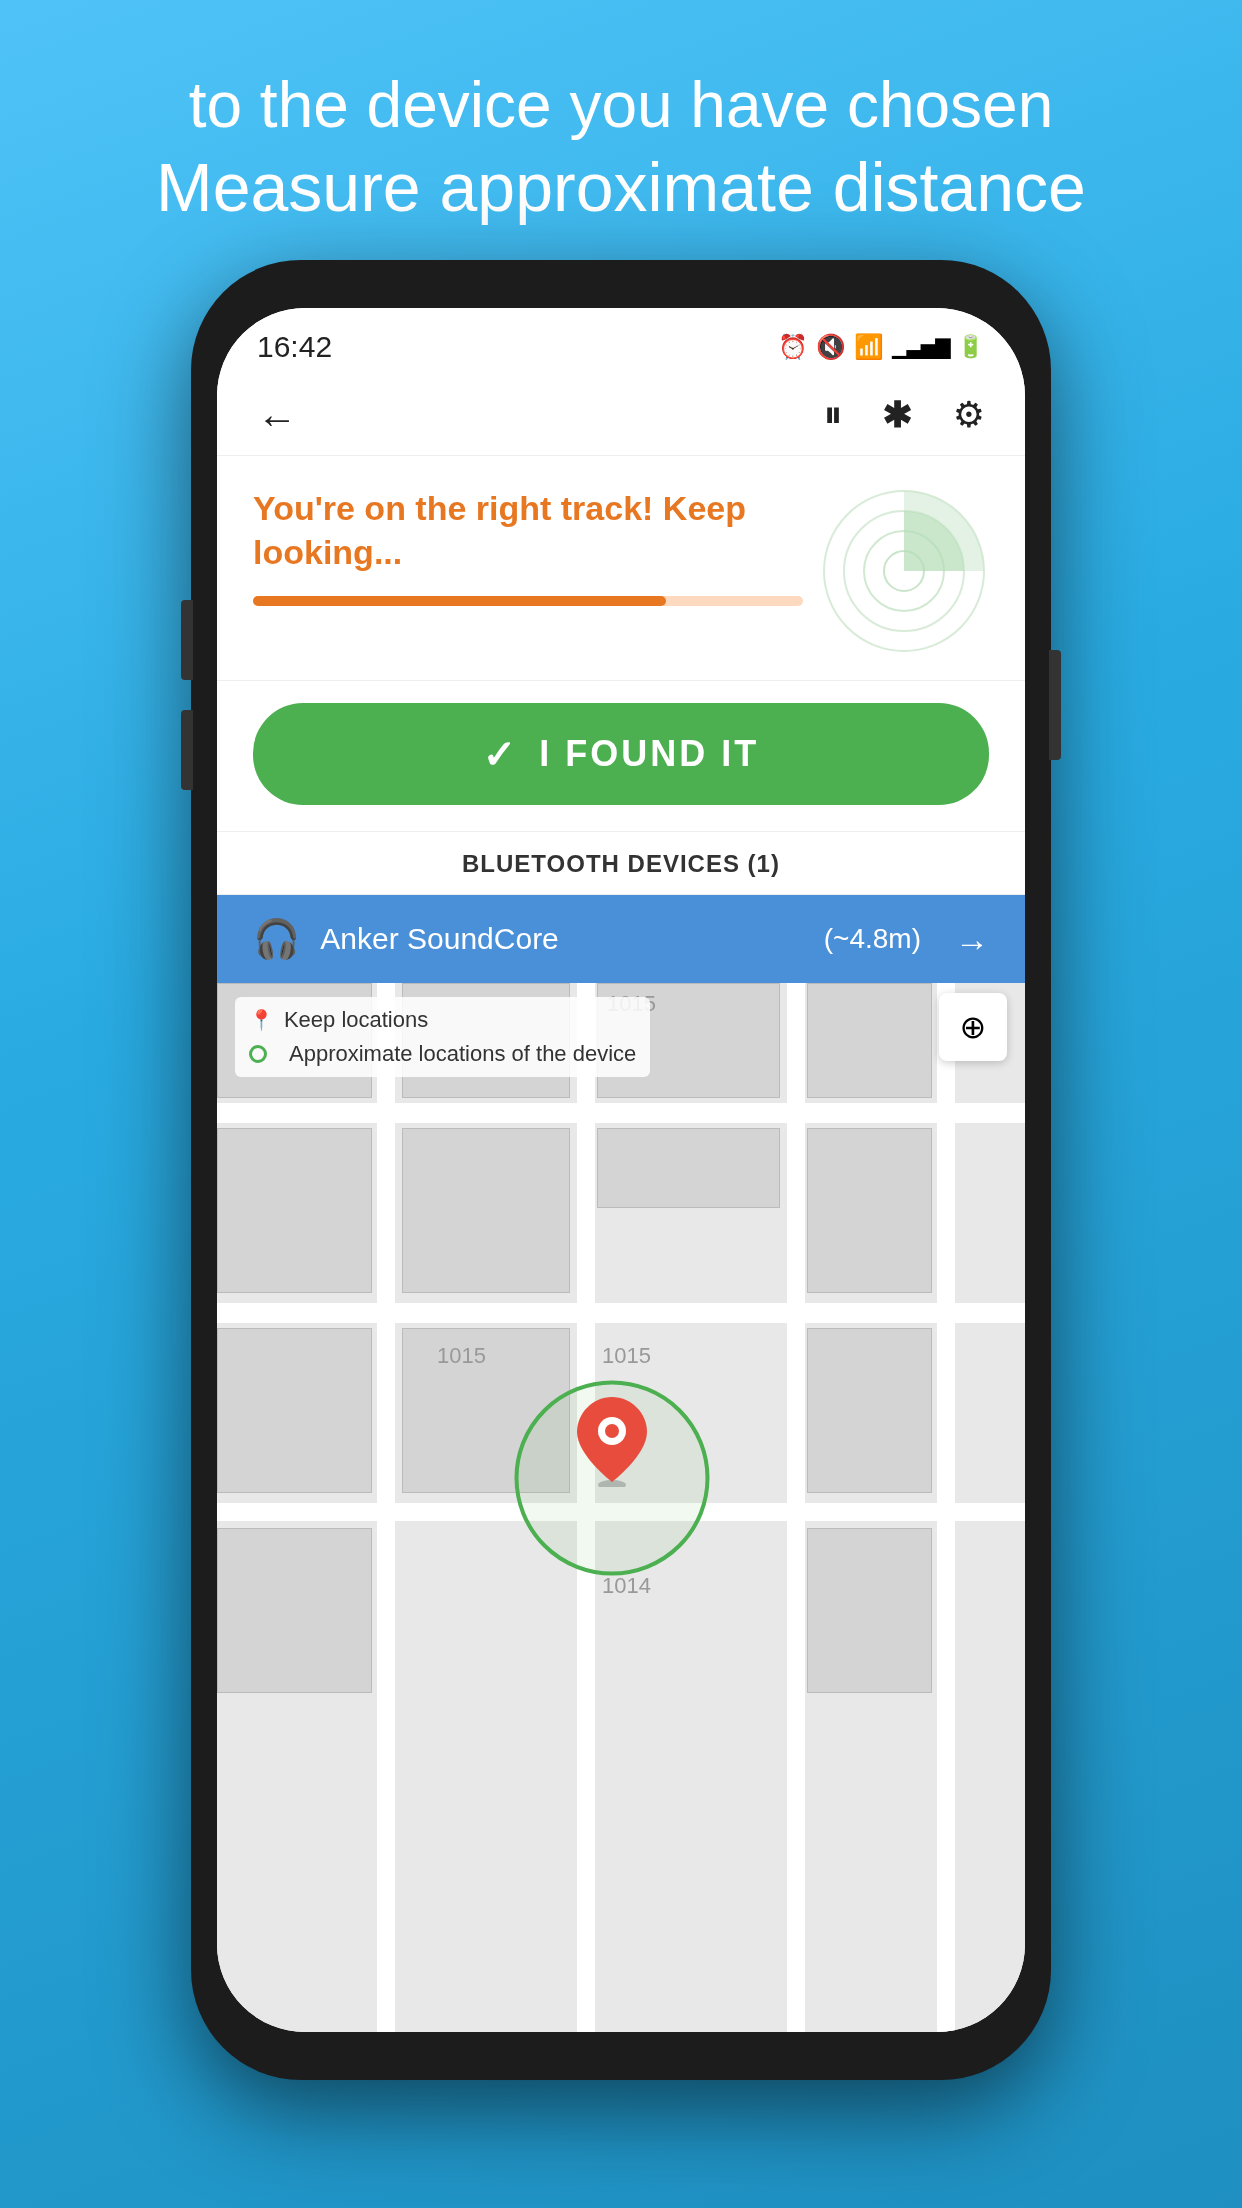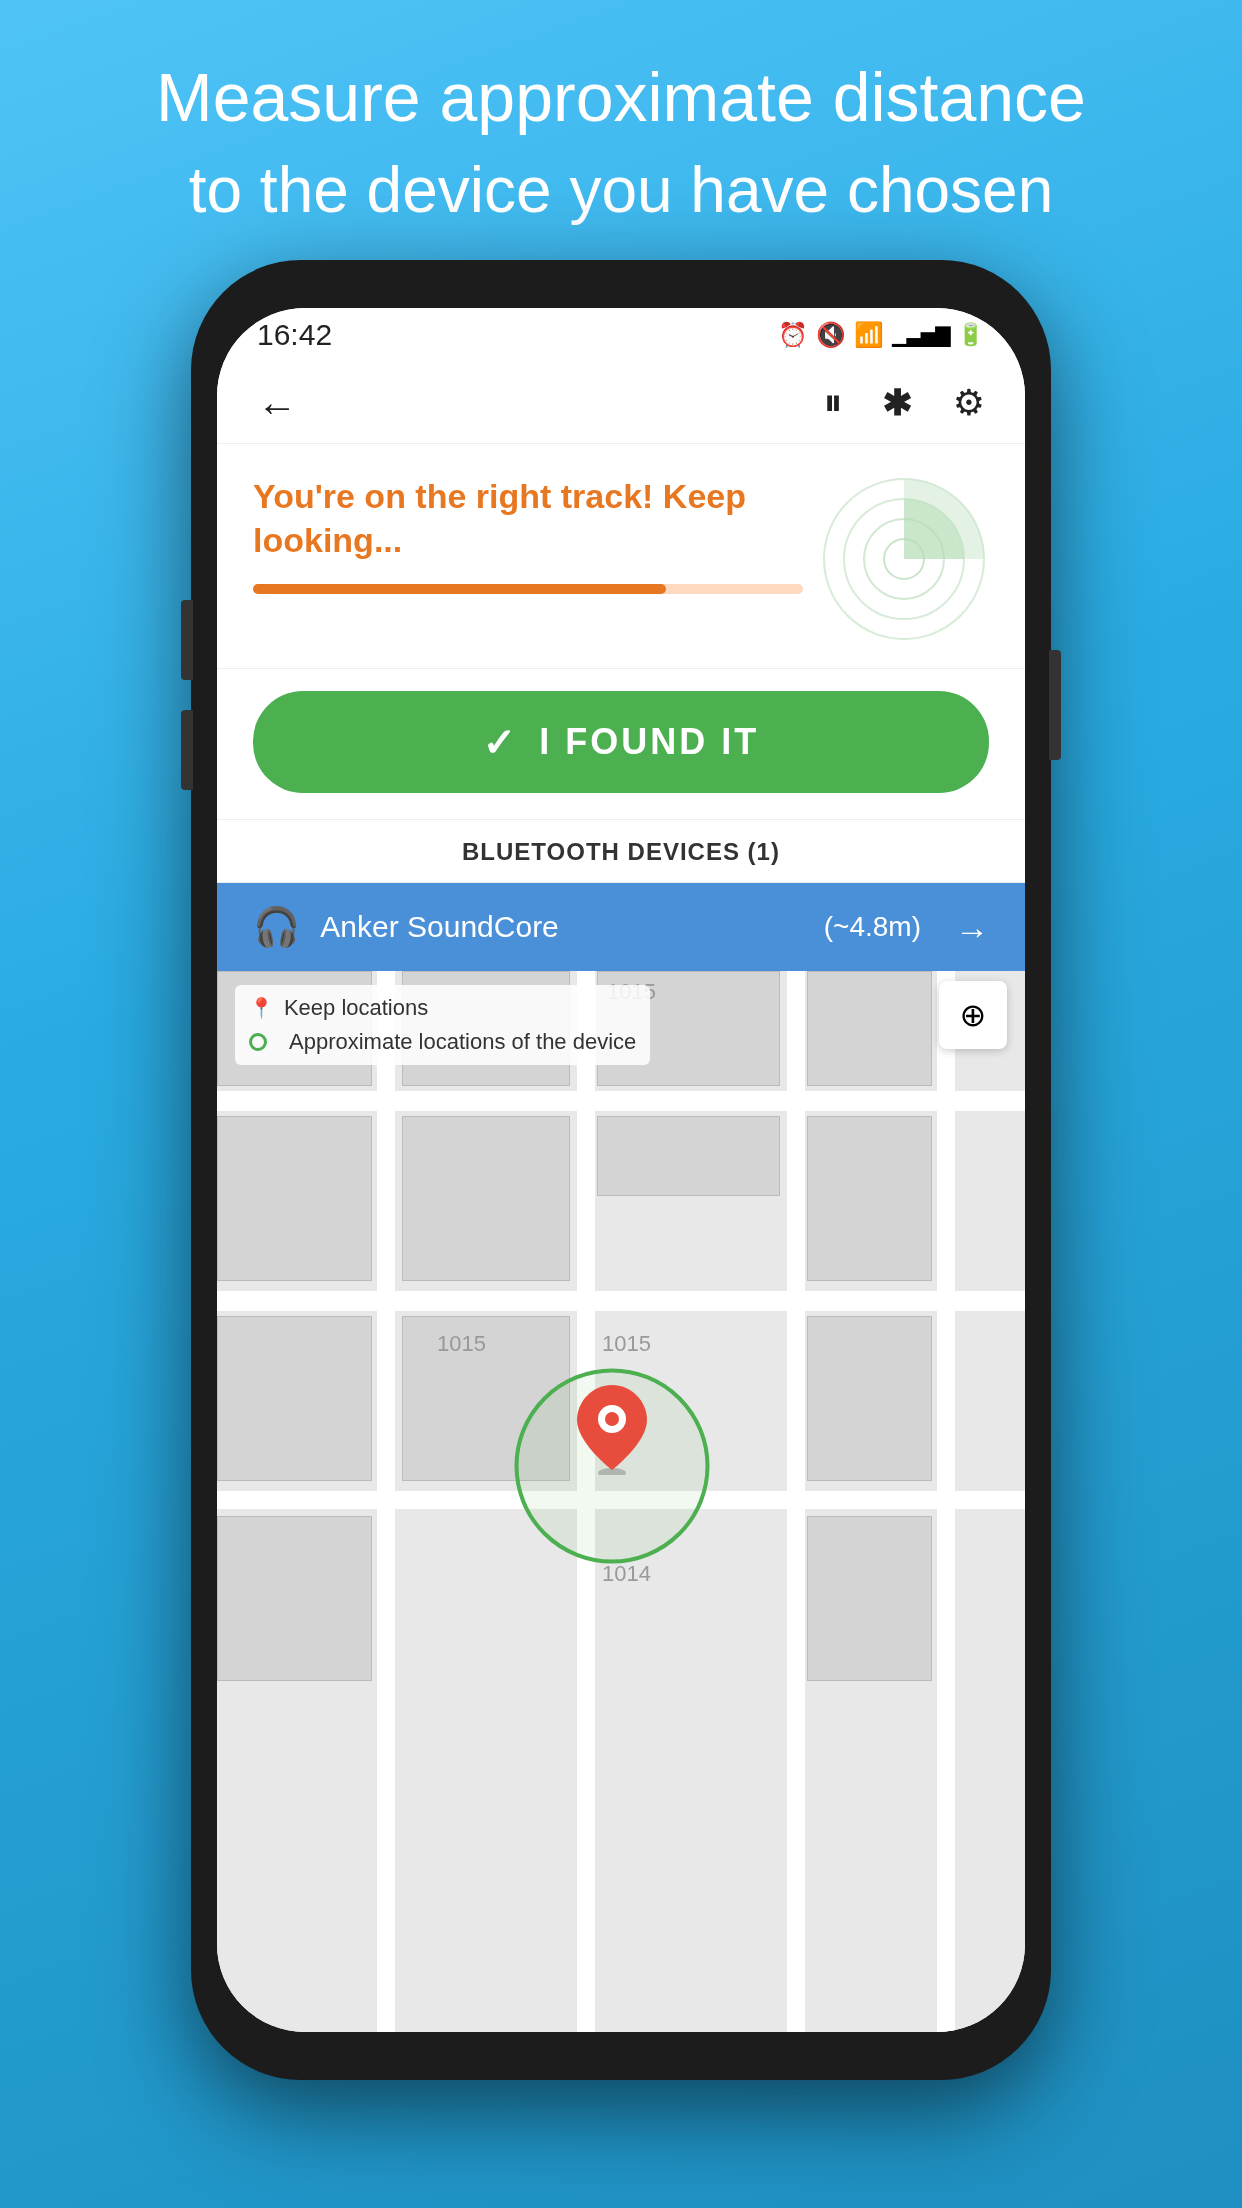--- a/index.html
+++ b/index.html
@@ -14,40 +14,40 @@
       display: flex;
       flex-direction: column;
       align-items: center;
       position: relative;
     }
   </style>
 </head>
 <body>
 
 <div style="width:100%; text-align:center; padding: 55px 80px 30px; color:white;">
+  <h1 style="font-size:64px; font-weight:300; line-height:1.25; margin-top:10px;">
+    <span>to the device you have chosen</span>
+  </h1>
   <h1 style="font-size:68px; font-weight:300; line-height:1.25;">
     <span>Measure </span><strong>approximate distance</strong>
-  </h1>
-  <h1 style="font-size:64px; font-weight:300; line-height:1.25; margin-top:10px;">
-    <span>to the device you have chosen</span>
   </h1>
 </div>
 
 <div style="position:relative; width:860px; height:1820px; margin-top:0;">
 
   <div style="position:absolute; top:0; left:0; right:0; bottom:0; background:#1c1c1c; border-radius:110px; box-shadow: 0 30px 90px rgba(0,0,0,0.55);"></div>
 
   <div style="position:absolute; left:-10px; top:340px; width:12px; height:80px; background:#333; border-radius:4px 0 0 4px;"></div>
   <div style="position:absolute; left:-10px; top:450px; width:12px; height:80px; background:#333; border-radius:4px 0 0 4px;"></div>
 
   <div style="position:absolute; right:-10px; top:390px; width:12px; height:110px; background:#333; border-radius:0 4px 4px 0;"></div>
 
   <div style="position:absolute; top:48px; left:26px; right:26px; bottom:48px; background:white; border-radius:88px; overflow:hidden; display:flex; flex-direction:column;">
 
-    <div style="display:flex; justify-content:space-between; align-items:center; padding:10px 40px 12px; background:white; flex-shrink:0;">
+    <div style="display:flex; justify-content:space-between; align-items:center; padding:22px 40px 12px; background:white; flex-shrink:0;">
       <span style="font-size:30px; font-weight:500; color:#222;">16:42</span>
       <div style="display:flex; align-items:center; gap:8px;">
         <span style="font-size:24px;">⏰</span>
         <span style="font-size:24px;">🔇</span>
         <span style="font-size:24px;">📶</span>
         <span style="font-size:20px; letter-spacing:-1px;">▁▃▅▇</span>
         <span style="font-size:22px;">🔋</span>
       </div>
     </div>
 

